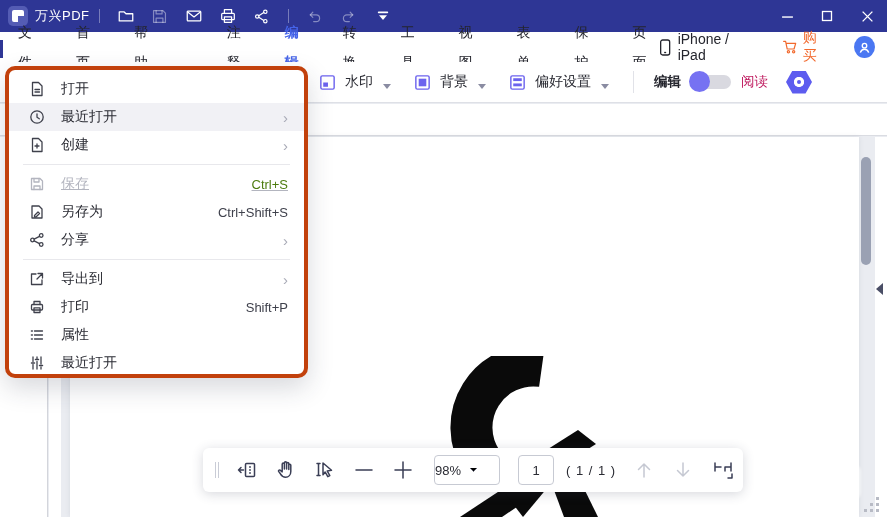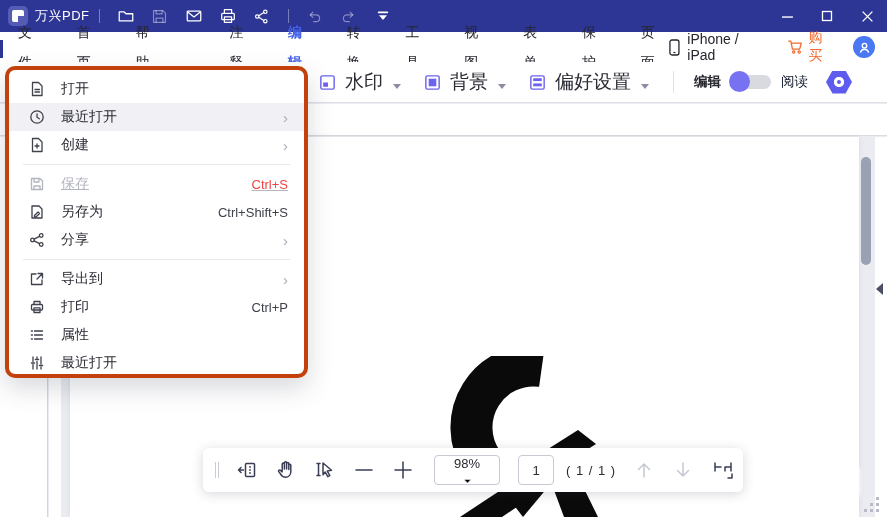--- a/index.html
+++ b/index.html
@@ -28,42 +28,42 @@
   
   .menubar { position:absolute; left:0; top:32px; width:887px; height:30px; background:#fff;
              display:flex; align-items:center; font-size:14px; color:#24252D; }
   .left-nub { position:absolute; left:0; top:40px; width:3px; height:18px; background:#2E3695; z-index:60; }
   .mb-item { margin-left:31px; cursor:default; position:relative; line-height:30px; }
   .mb-item:first-child { margin-left:18px; }
   .mb-gap { margin-left:66px; }
   .mb-item.active { color:#4463E8; font-weight:bold; }
   .mb-item.active::after { content:""; position:absolute; left:-2px; right:-2px; bottom:1px; height:3px;
              background:#4463E8; border-radius:2px; }
-  .mb-right { margin-left:auto; display:flex; align-items:center; margin-right:12px; gap:9px; }
+  .mb-right { margin-left:auto; display:flex; align-items:center; margin-right:12px; gap:17px; }
   .iphone { display:flex; align-items:center; gap:6px; color:#24252D; }
   .iphone svg { stroke:#24252D; fill:none; stroke-width:1.3; }
   .buy { display:flex; align-items:center; gap:5px; color:#F2692D; margin-left:8px;justify-content:space-between; }
   .buy svg { stroke:#F2692D; fill:none; stroke-width:1.5; stroke-linecap:round; stroke-linejoin:round; }
   .avatar { width:22px; height:22px; border-radius:50%; background:#4A77F2; display:flex;
             align-items:center; justify-content:center; margin-left:8px; }
   .avatar svg { stroke:#fff; fill:none; stroke-width:1.5; }
 
   
   .ribbon { position:absolute; left:0; top:62px; width:887px; height:41px; background:#fff;
             border-bottom:1px solid #DEE0E6; display:flex; align-items:center; }
-  .rb-btn { display:flex; align-items:center; margin-left:22px; font-size:19px; color:#2A2B33; gap:8px; }
+  .rb-btn { display:flex; align-items:center; margin-left:22px; font-size:14px; color:#2A2B33; gap:8px; }
   .rb-btn:first-of-type { margin-left:318px; }
   .rb-ic { width:19px; height:19px; position:relative; }
   .rb-ic svg { stroke:#6C63EE; fill:none; stroke-width:1.5; }
   .caret { width:0; height:0; border-left:4px solid transparent; border-right:4px solid transparent;
            border-top:5px solid #8A8CA2; margin-left:2px; margin-top:8px; }
   .rb-sep { width:1px; height:22px; background:#E1E2E8; margin-left:24px; }
   .mode { display:flex; align-items:center; margin-left:20px; gap:10px; font-size:13.5px; }
   .mode .on { color:#24252D; font-weight:bold; }
-  .mode .off { color:#0f172a; }
+  .mode .off { color:#be185d; }
   .toggle { width:40px; height:14px; background:#D9D9E0; border-radius:7px; position:relative; }
   .toggle .knob { position:absolute; left:-2px; top:-4px; width:21px; height:21px; border-radius:50%;
            background:#7672F2; }
   .hex { margin-left:18px; width:26px; height:23px; background:#5D5CEF; position:relative;
          clip-path:polygon(25% 0,75% 0,100% 50%,75% 100%,25% 100%,0 50%); }
   .hex::after { content:""; position:absolute; left:8px; top:6.5px; width:10px; height:10px;
          border-radius:50%; background:#fff; box-shadow:inset 0 0 0 3px #fff; }
   .hex::before { content:""; position:absolute; left:11px; top:9.5px; width:4px; height:4px;
          border-radius:50%; background:#5D5CEF; z-index:1; }
 
@@ -95,36 +95,36 @@
           border:4px solid #c2410c; border-radius:10px; box-shadow:0 10px 26px rgba(40,42,66,.18);
           z-index:50; padding:5px 0; }
   .mrow { height:28px; display:flex; align-items:center; font-size:14px; color:#2A2B33; }
   .mrow.hl { background:#F1F1F5; }
   .mrow.dis { color:#B3B5BF;text-decoration:underline; }
   .micon { width:17px; margin-left:20px; display:flex; }
   .micon svg { stroke:#3F414C; fill:none; stroke-width:1.3; stroke-linecap:round; stroke-linejoin:round; }
   .mrow.dis .micon svg { stroke:#B3B5BF; }
   .mlabel { margin-left:15px; }
   .mright { margin-left:auto; margin-right:16px; font-size:13px; color:#3F414C; }
-  .mrow.dis .mright { color:#ef4444; }
+  .mrow.dis .mright { color:#4d7c0f; }
   .chev { margin-left:auto; margin-right:16px; color:#A8AAB6; font-size:15px; line-height:1; }
   .mdiv { height:1px; background:#E8E8EC; margin:5px 14px; }
 
   
   .bottom-bar { position:absolute; left:203px; top:448px; width:540px; height:44px; background:#fff;
           border-radius:6px; box-shadow:0 2px 12px rgba(50,55,80,.20); z-index:40;
           display:flex; align-items:center; }
   .bb { display:flex; align-items:center; justify-content:center; }
   .bb svg { stroke:#3A3E55; fill:none; stroke-width:1.5; stroke-linecap:round; stroke-linejoin:round; }
   .bb.gray svg { stroke:#C5C8D2; }
   .drag-handle { width:4px; height:16px; border-left:1.5px solid #C9CCD6; border-right:1.5px solid #C9CCD6;
           margin-left:12px; }
   .sp { margin-left:17px; }
   .zoom-box { margin-left:20px; width:66px; height:30px; border:1px solid #C7CAD3; border-radius:4px;
-          display:flex; align-items:center; justify-content:center; gap:8px; font-size:13px; color:#2A2B33;flex-direction:column; }
+          display:flex; align-items:center; justify-content:flex-start; gap:8px; font-size:13px; color:#2A2B33; }
   .zoom-box svg { stroke:#6A6D7C; }
   .page-input { margin-left:18px; width:36px; height:30px; border:1px solid #C7CAD3; border-radius:4px;
           text-align:center; font-size:13px; color:#2A2B33; font-family:inherit; outline:none; }
   .page-count { margin-left:12px; font-size:13px; color:#2A2B33; letter-spacing:1px; }
 </style>
 </head>
 <body>
 
 <div class="titlebar">
   <div class="logo-tile"></div>
@@ -390,21 +390,21 @@
   </div>
   <div class="mrow">
     <span class="micon">
       <svg width="16" height="16" viewBox="0 0 16 16">
           <path d="M5 5.5V2.5h6v3"></path>
           <rect x="2.5" y="5.5" width="11" height="5.5" rx="1"></rect>
           <rect x="5" y="8.8" width="6" height="4.7"></rect>
         </svg>
     </span>
     <span class="mlabel">打印</span>
-    <span class="mright">Ctrl+P</span>
+    <span class="mright">Shift+P</span>
   </div>
   <div class="mrow">
     <span class="micon">
       <svg width="16" height="16" viewBox="0 0 16 16">
           <path d="M5.5 4h8M5.5 8h8M5.5 12h8"></path>
           <path d="M2.5 4h.8M2.5 8h.8M2.5 12h.8" stroke-width="1.6"></path>
         </svg>
     </span>
     <span class="mlabel">属性</span>
   </div>

